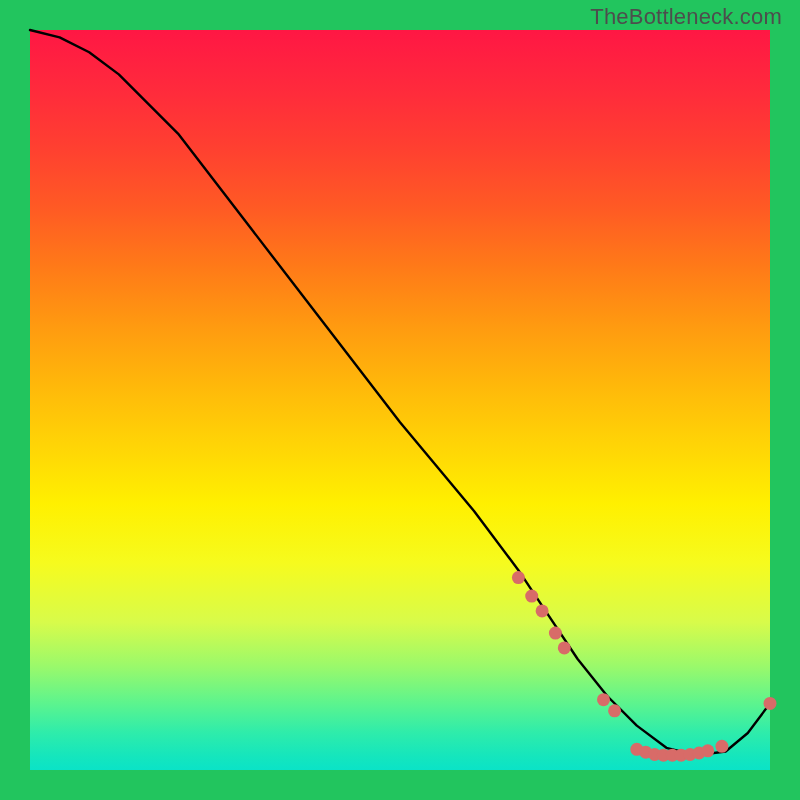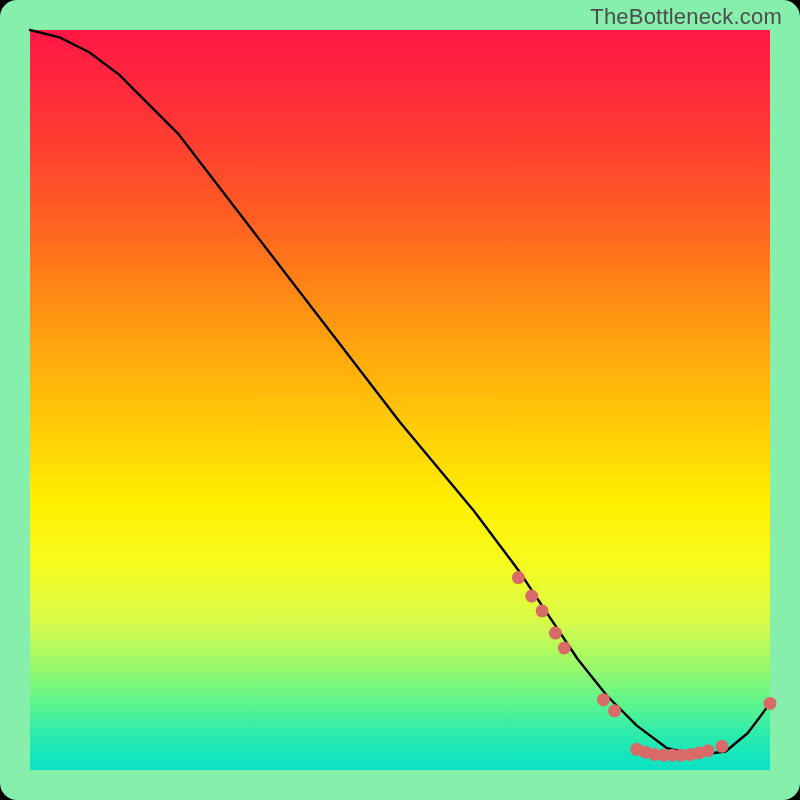--- a/index.html
+++ b/index.html
@@ -8,22 +8,21 @@
     width: 800px;
     height: 800px;
     background: #000;
     overflow: hidden;
     font-family: Arial, Helvetica, sans-serif;
   }
   .frame {
     position: relative;
     width: 800px;
     height: 800px;
-    background: #86efac;
-    border-radius: 17px;
+    background: #22c55e;
   }
   .watermark {
     position: absolute;
     top: 4px;
     right: 18px;
     color: #4d4d4d;
     font-size: 22px;
     font-weight: 500;
     letter-spacing: 0.2px;
     user-select: none;

